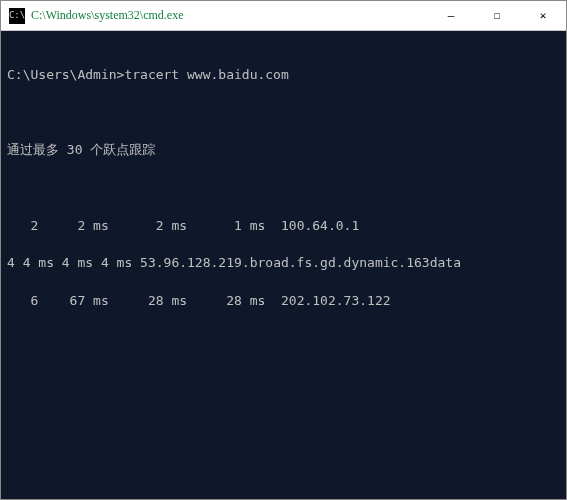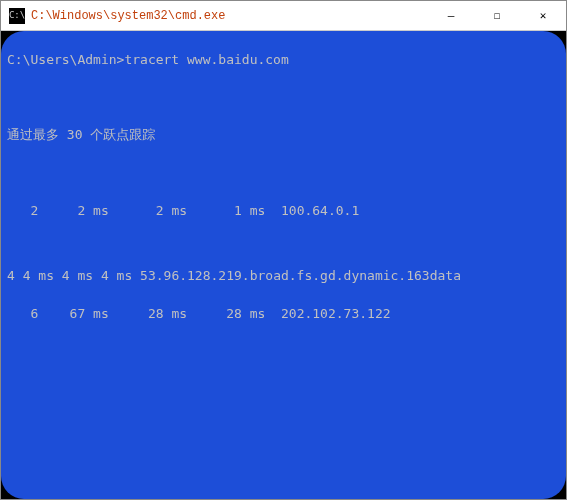--- a/index.html
+++ b/index.html
@@ -35,59 +35,58 @@
       align-items: center;
       justify-content: center;
     }
     .titlebar-icon-inner {
       color: #ccc;
       font-size: 9px;
       line-height: 1;
       font-family: monospace;
     }
     .title {
-      font-family: Liberation Mono, monospace;
+      font-family: Liberation Serif, serif;
       font-size: 12px;
-      color: #c2410c;
+      color: #15803d;
       flex: 1;
     }
     .window-controls {
       display: flex;
       height: 100%;
     }
     .win-btn {
       width: 46px;
       height: 100%;
       display: flex;
       align-items: center;
       justify-content: center;
       font-size: 11px;
       color: #000;
       cursor: default;
     }
     .terminal {
       flex: 1;
-      background: #1d4ed8;
+      background: #0f172a;
       color: #c0c0c0;
       font-size: 13px;
       line-height: 1.45;
-      padding: 1px 6px;
+      padding: 16px 6px;
       overflow-y: auto;
       position: relative;
       white-space: pre;
       font-family: "NSimSun", SimSun, Consolas, monospace;
-      border-radius: 23px;
     }
     .terminal::-webkit-scrollbar { width: 16px; }
     .terminal::-webkit-scrollbar-track { background: #f0f0f0; }
     .terminal::-webkit-scrollbar-thumb { background: #c2c2c2; }
     .prompt-line { color: #c0c0c0; }
     .hop-row { color: #c0c0c0; }
     @keyframes blink { 50% { opacity: 0; } }
-    .long-line { white-space: nowrap; margin-top: 28px; }
+    .long-line { white-space: nowrap; }
   </style>
 </head>
 <body>
 
 <div class="window">
   <div class="titlebar">
     <div class="titlebar-icon">
       <span class="titlebar-icon-inner">C:\</span>
     </div>
     <div class="title">C:\Windows\system32\cmd.exe</div>

